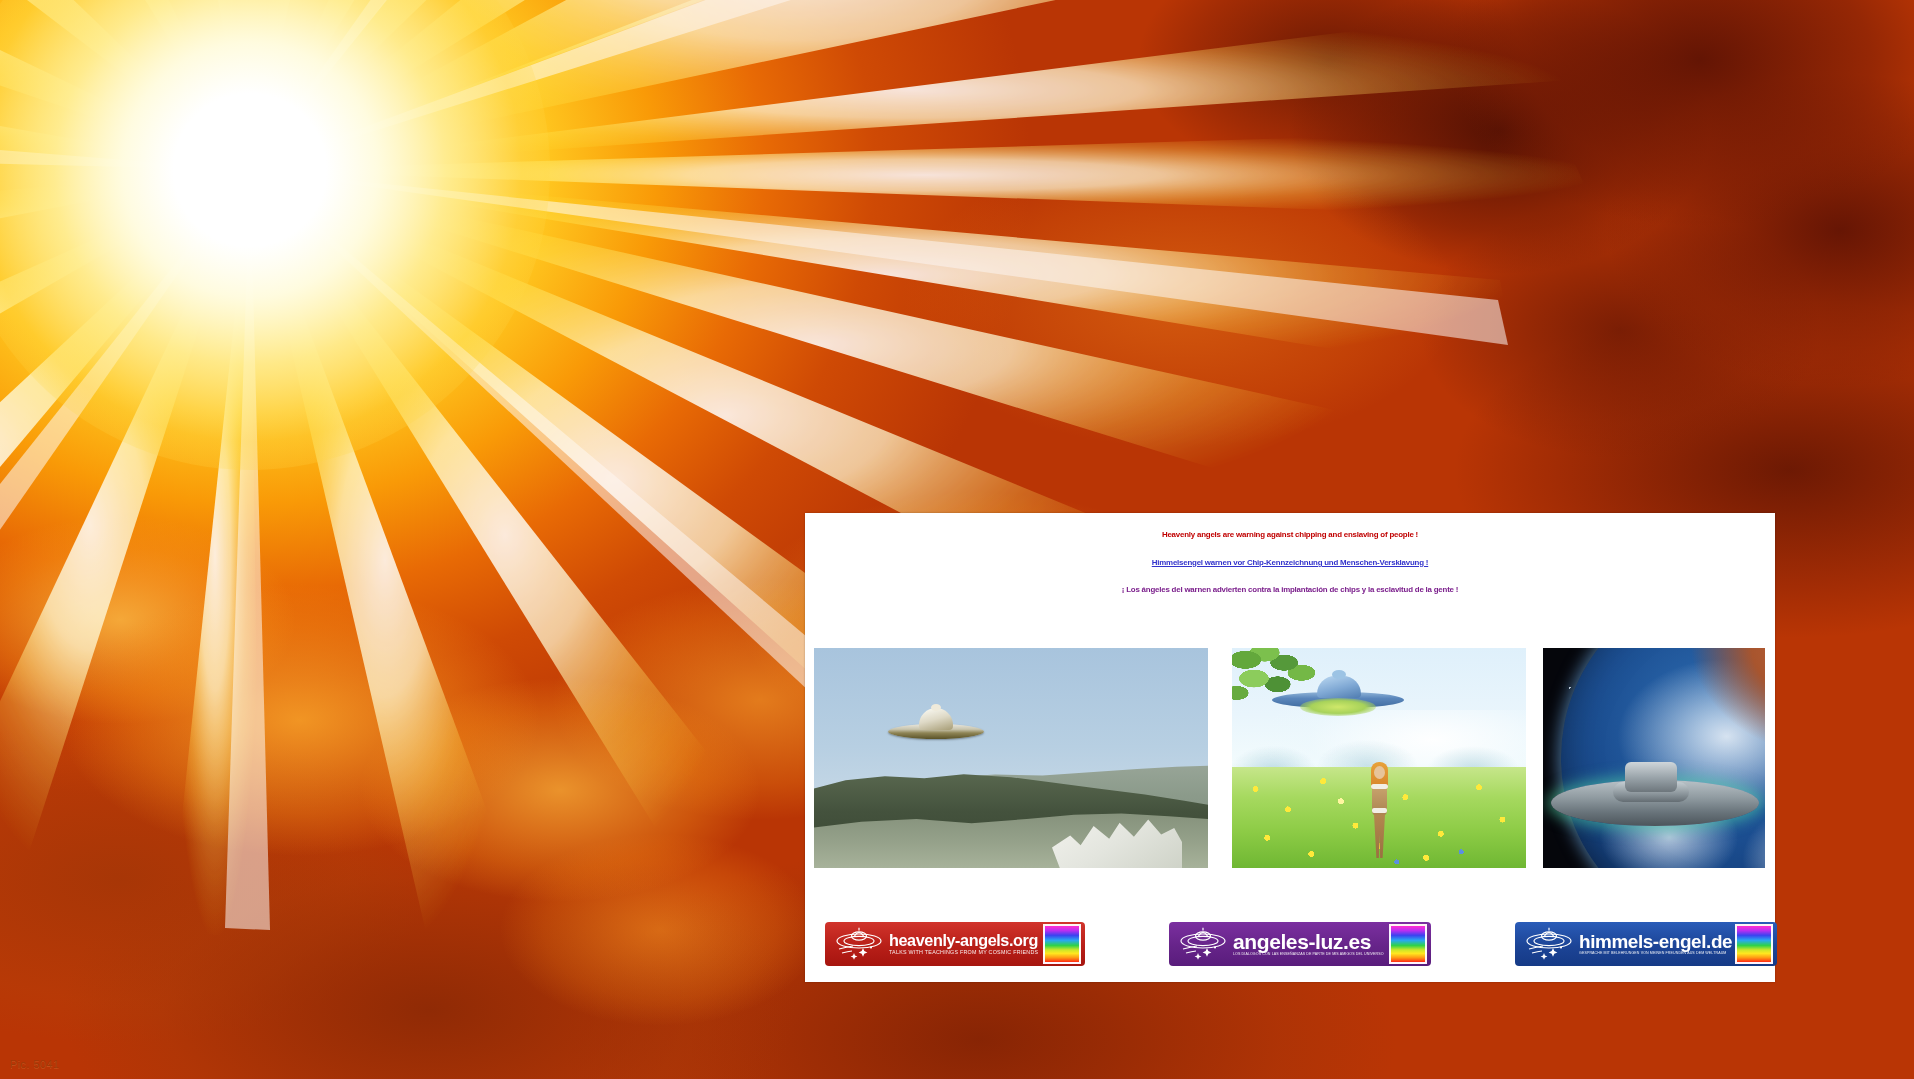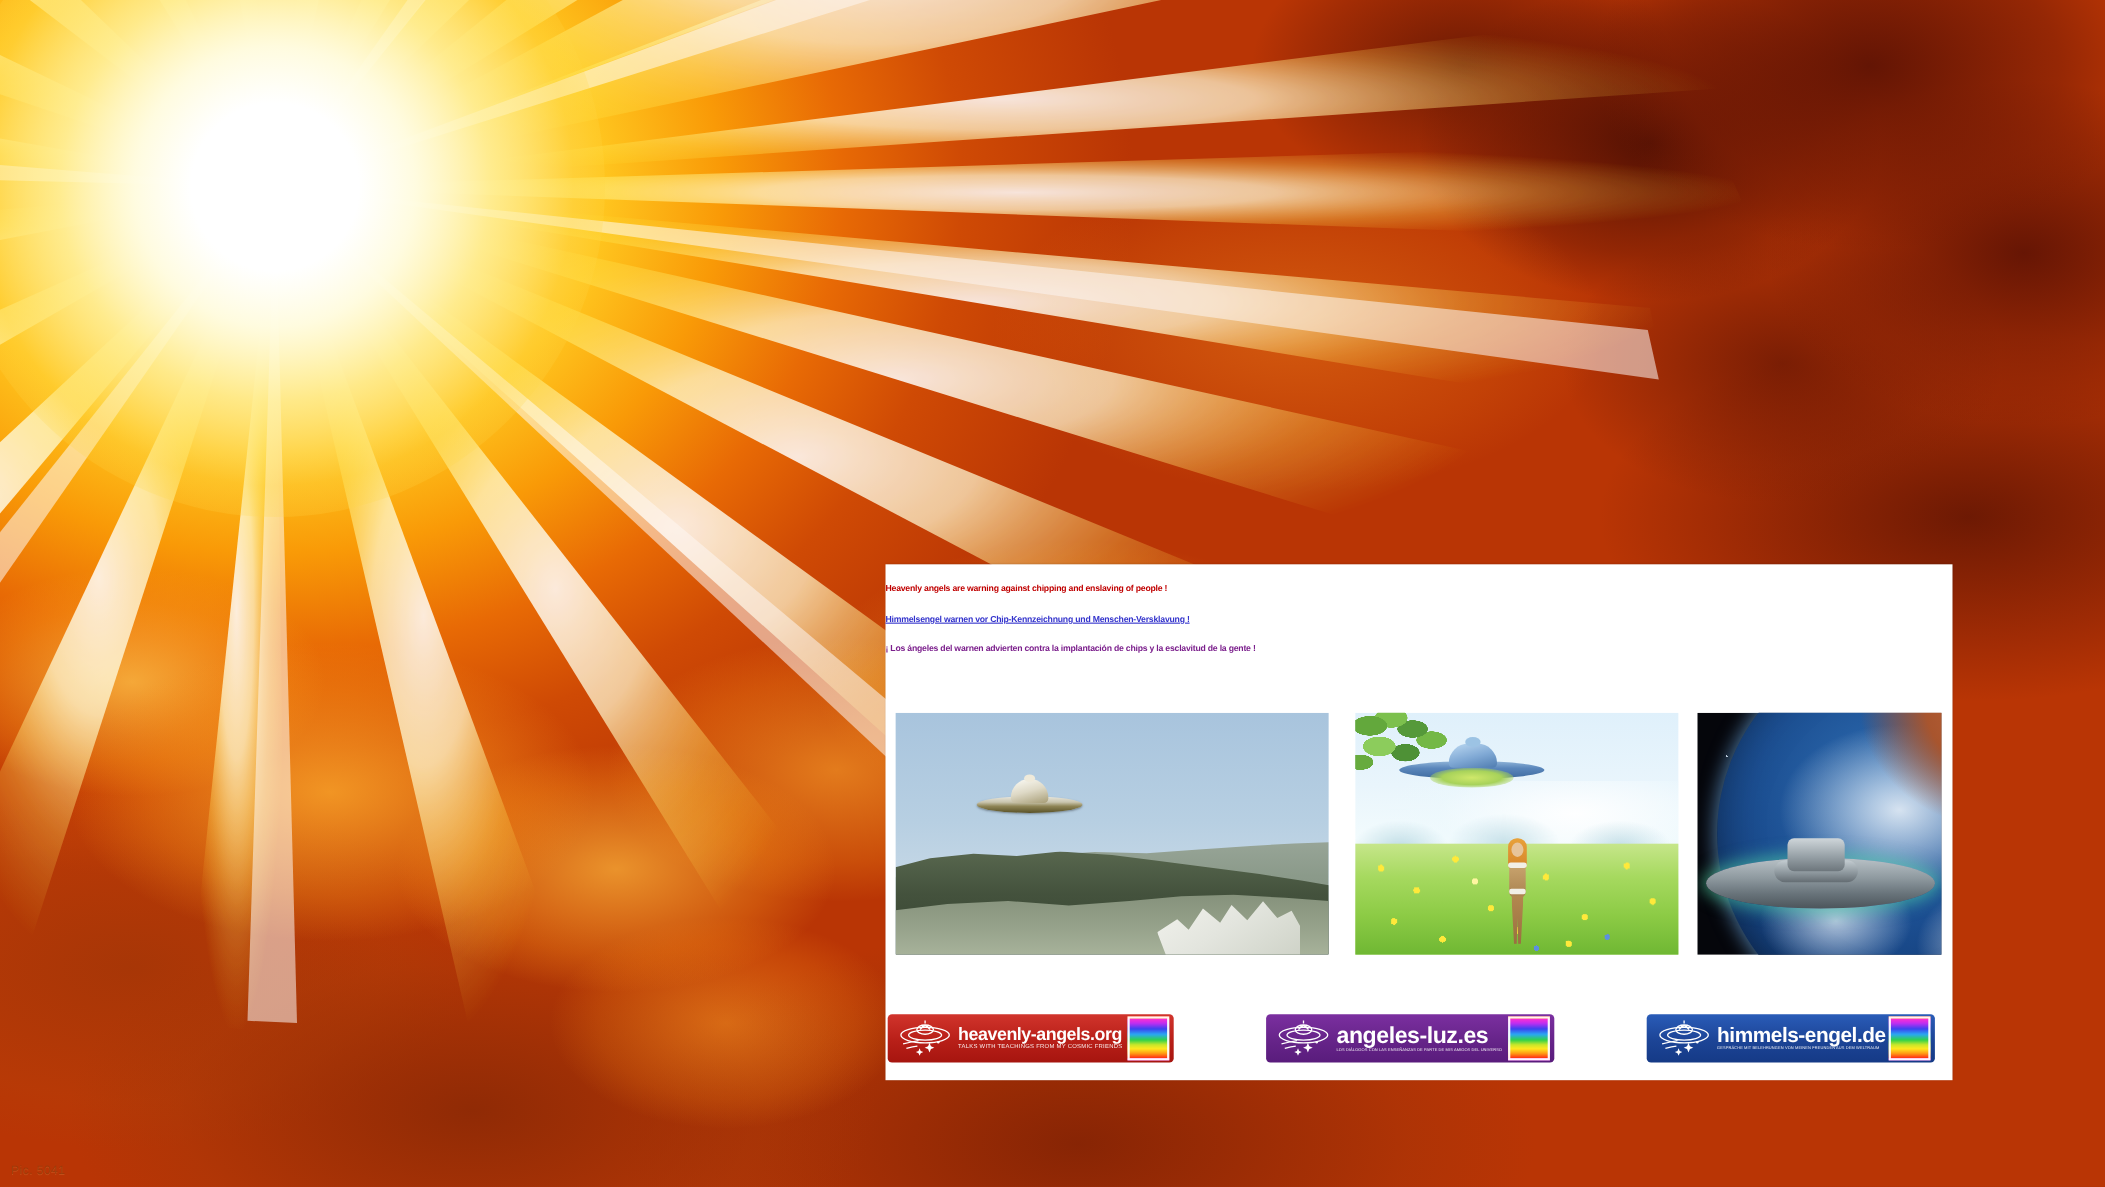--- a/index.html
+++ b/index.html
@@ -64,21 +64,21 @@
     background:radial-gradient(circle,#ffffff 0%,#ffffff 18%,rgba(255,252,226,.96) 30%,rgba(255,240,160,.72) 46%,rgba(255,214,70,.34) 64%,rgba(255,190,40,0) 82%);
   }
 
   
   #panel{
     position:absolute;left:805px;top:513px;width:970px;height:469px;
     background:#ffffff;
     box-shadow:0 0 2px rgba(0,0,0,.25);
   }
   .headline{
-    text-align:left;
+    text-align:center;
     font-weight:bold;
     white-space:nowrap;
     letter-spacing:-0.2px;
   }
   #headline-en{
     color:#c00000;font-size:25.5px;line-height:1;
     margin:18px 0 0 0;
   }
   #headline-de{
     color:#3333cc;font-size:23.5px;line-height:1;
@@ -205,21 +205,21 @@
   .p3-disc{position:absolute;left:0;top:22px;width:208px;height:46px;border-radius:50%;
     background:linear-gradient(180deg,#b9c2c7 0%,#8e999f 40%,#69747b 70%,#4c555b 100%);
     box-shadow:0 0 14px 5px rgba(86,226,170,.5);}
   .p3-hub{position:absolute;left:74px;top:4px;width:52px;height:30px;border-radius:6px;
     background:linear-gradient(180deg,#cfd6da 0%,#97a1a7 55%,#6d767c 100%);}
   .p3-hub2{position:absolute;left:62px;top:24px;width:76px;height:20px;border-radius:10px;
     background:linear-gradient(180deg,#c3ccd1 0%,#8b959b 60%,#646d73 100%);}
 
   
   #logo-bar{
-    position:absolute;left:2px;bottom:14px;width:952px;height:48px;
+    position:absolute;left:20px;bottom:14px;width:952px;height:48px;
     display:flex;align-items:center;justify-content:space-between;gap:12px;
   }
   .logo{
     position:relative;height:44px;border-radius:4px;
     display:flex;align-items:center;
     padding:0 4px 0 8px;
     box-sizing:border-box;
     overflow:hidden;
   }
   #logo-en{width:260px;background:linear-gradient(180deg,#d1342c 0%,#b81f18 55%,#a6150f 100%);}

